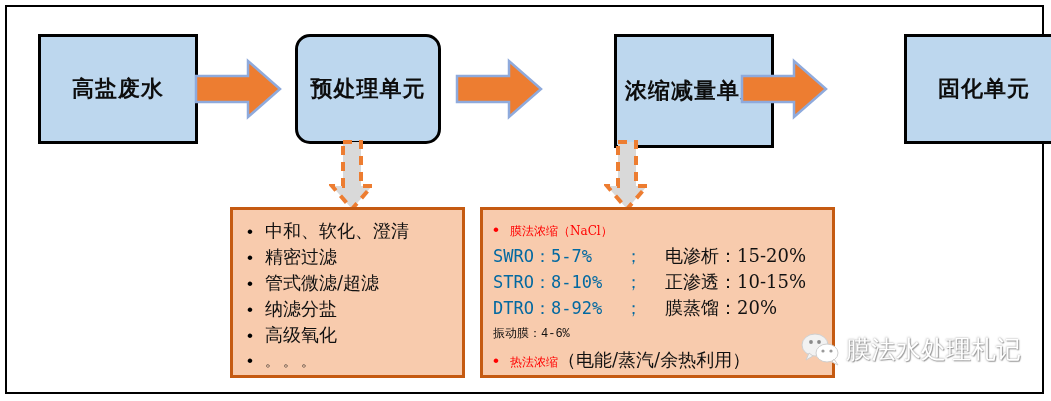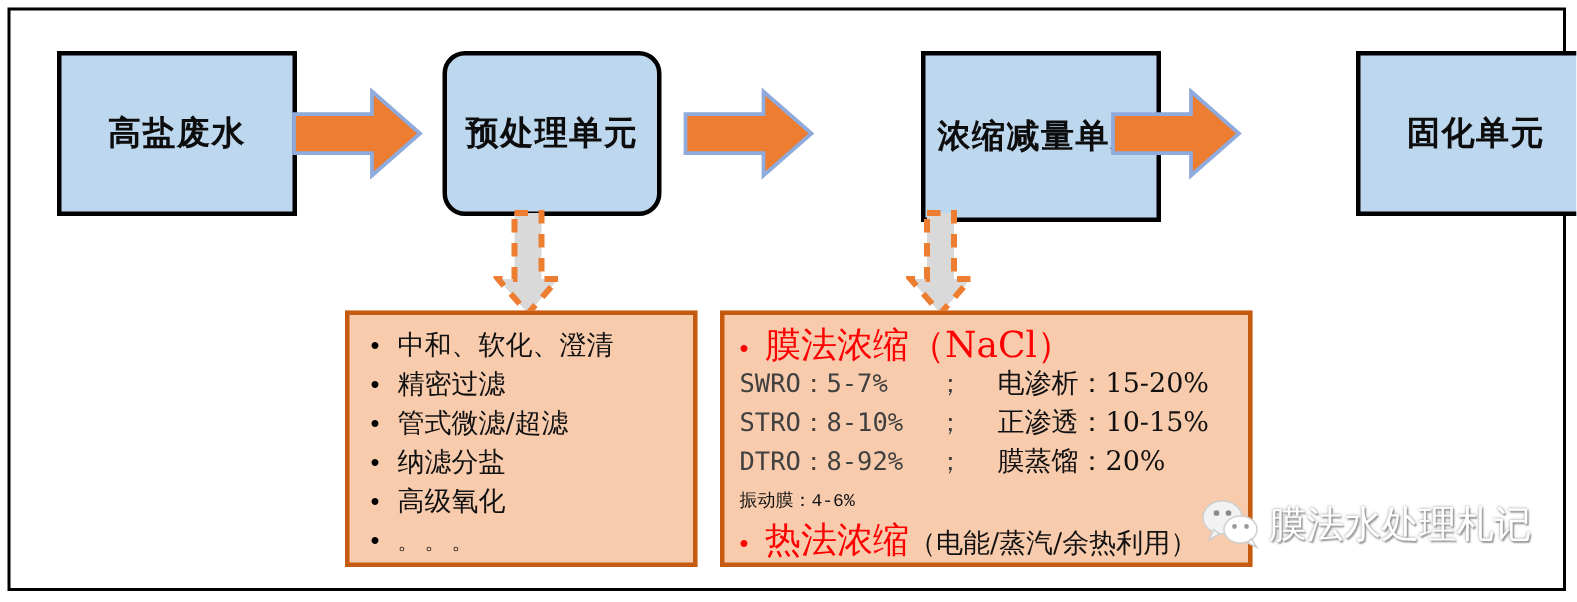--- a/index.html
+++ b/index.html
@@ -109,32 +109,32 @@
     height: 26px;
     white-space: nowrap;
   }
   .tech-row .bullet-dot {
     color: #ff0000;
     width: 17px;
     flex: 0 0 17px;
   }
   .tech-head {
     font-family: "DejaVu Serif", "Liberation Serif", serif;
-    font-size: 24px;
+    font-size: 12px;
     color: #ff0000;
   }
   .tech-tail {
     font-family: "DejaVu Serif", "Liberation Serif", serif;
     font-size: 18px;
     color: #111111;
   }
   .mono-col {
     font-family: "DejaVu Sans Mono", "Liberation Mono", monospace;
     font-size: 17px;
-    color: #404040;
+    color: #0369a1;
     display: inline-block;
   }
   .col-a { width: 132px; }
   .col-sep { width: 40px; text-align: left; }
   .col-b {
     font-family: "DejaVu Serif", "Liberation Serif", serif;
     font-size: 18px;
     color: #111111;
   }
   .cn-mono {

